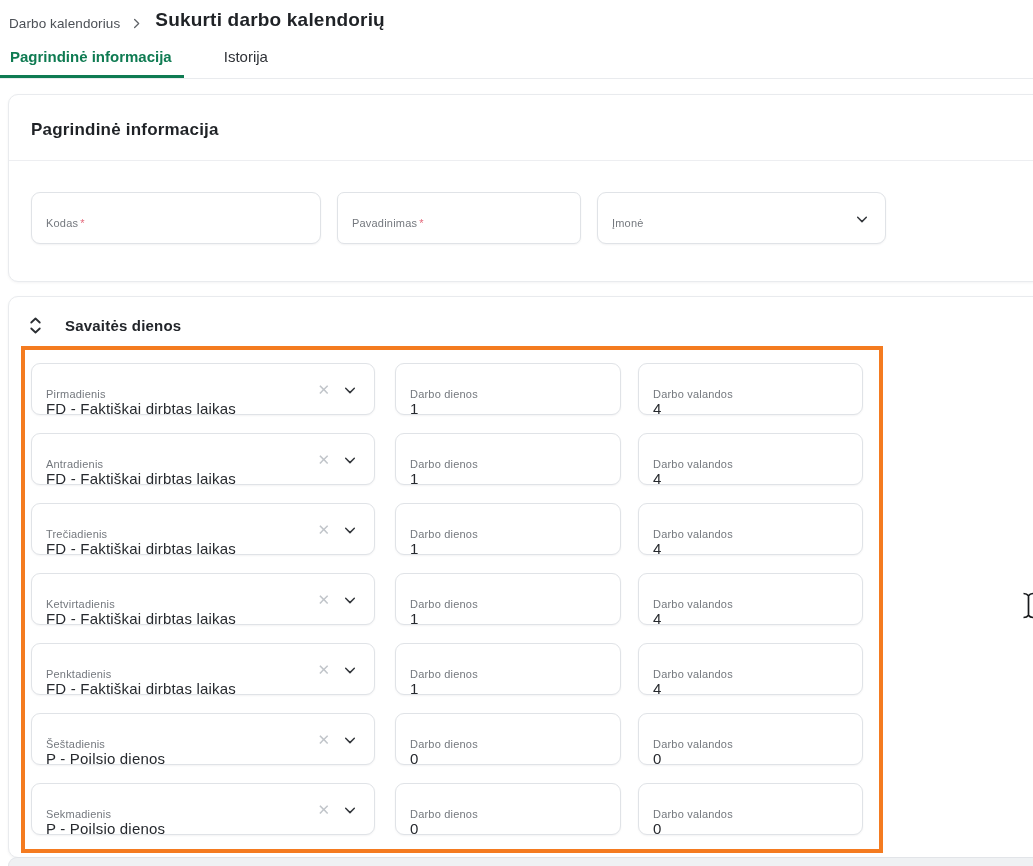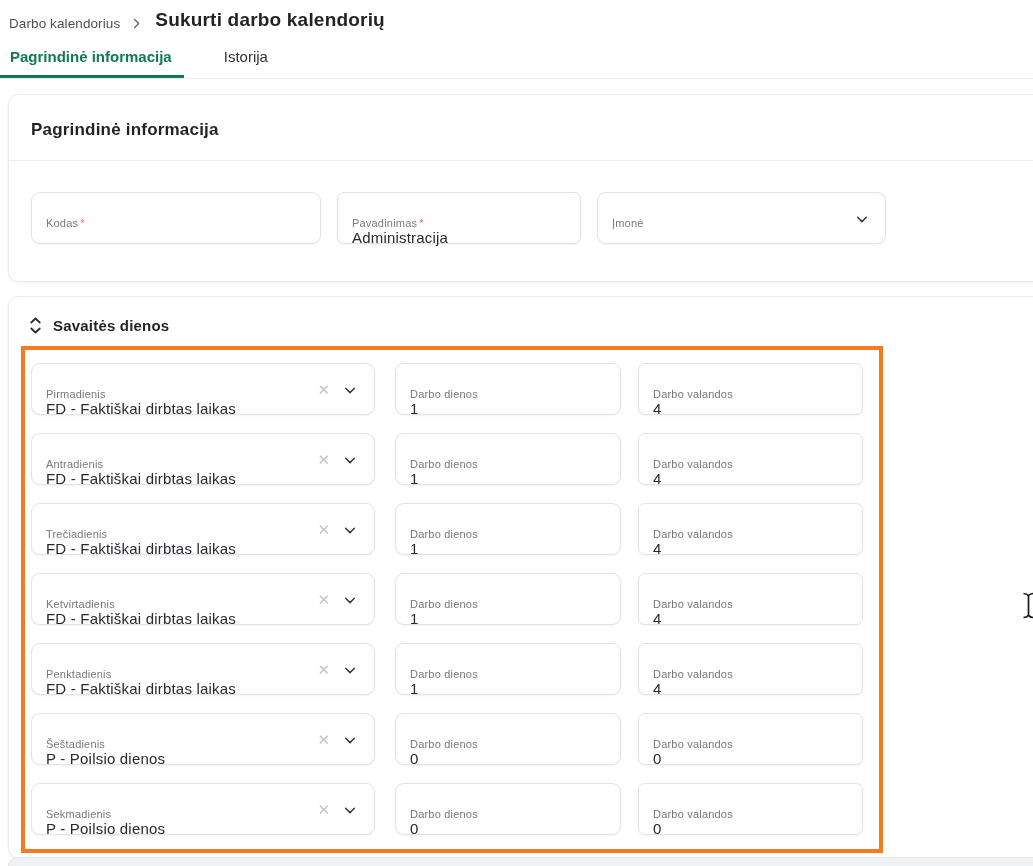--- a/index.html
+++ b/index.html
@@ -56,36 +56,36 @@
 
   .f-code { width:290px; }
   .f-name { width:244px;border-radius:7px; }
   .f-company { width:289px; }
   .dd-chevron { position:absolute; right:15px; top:50%; transform:translateY(-42%); display:flex; cursor:pointer; }
 
   
   .card-week { margin-top:14px; padding-bottom:4px; }
   .section-header { display:flex; align-items:center; gap:11px; padding:20px 0 12px 20px; }
   .unfold-icon { display:flex; cursor:pointer; }
-  .section-title { font-size:15px; font-weight:700; color:#22252a; letter-spacing:.2px; }
+  .section-title { font-size:15px; font-weight:700; color:#22252a; letter-spacing:.2px;margin-left:12px; }
 
   .orange-box {
     margin-left:12px;
     width:862px;
     border:4px solid #f47b20;
     padding:13px 0 14px 6px;
     display:flex;
     flex-direction:column;
     gap:18px;
     background:#fff;
   }
   .wrow { display:flex; }
   .w-day { width:344px; margin-right:20px; padding-right:70px; }
   .w-days { width:226px; margin-right:17px; }
-  .w-hours { width:225px;border-radius:7px; }
+  .w-hours { width:225px; }
   .clear-x {
     position:absolute; right:44px; top:50%; transform:translateY(-50%);
     color:#c1c5ca; font-size:15px; font-weight:700; cursor:pointer; line-height:1;
   }
   .w-day .dd-chevron { right:16px; }
 
   
   .bottom-strip {
     position:absolute; left:8px; bottom:-2px; width:1040px; height:11px;
     background:#eff1f3;
@@ -118,21 +118,20 @@
   <div class="card-general-title">Pagrindinė informacija</div>
   <div class="card-divider"></div>
   <div class="fields-row">
 
     <div class="fieldbox f-code">
       <div class="field-label"><span>Kodas</span><span class="req">*</span></div>
     </div>
 
     <div class="fieldbox f-name">
       <div class="field-label"><span>Pavadinimas</span><span class="req">*</span></div>
-      <div class="field-value">Administracija</div>
     </div>
 
     <div class="fieldbox f-company">
       <div class="field-label"><span>Įmonė</span></div>
       <span class="dd-chevron">
         <svg width="16" height="16" viewBox="0 0 24 24" fill="none">
             <path d="M5.5 9l6.5 6.5L18.5 9" stroke="#35383d" stroke-width="2.2" stroke-linecap="round" stroke-linejoin="round"></path>
           </svg>
       </span>
     </div>

